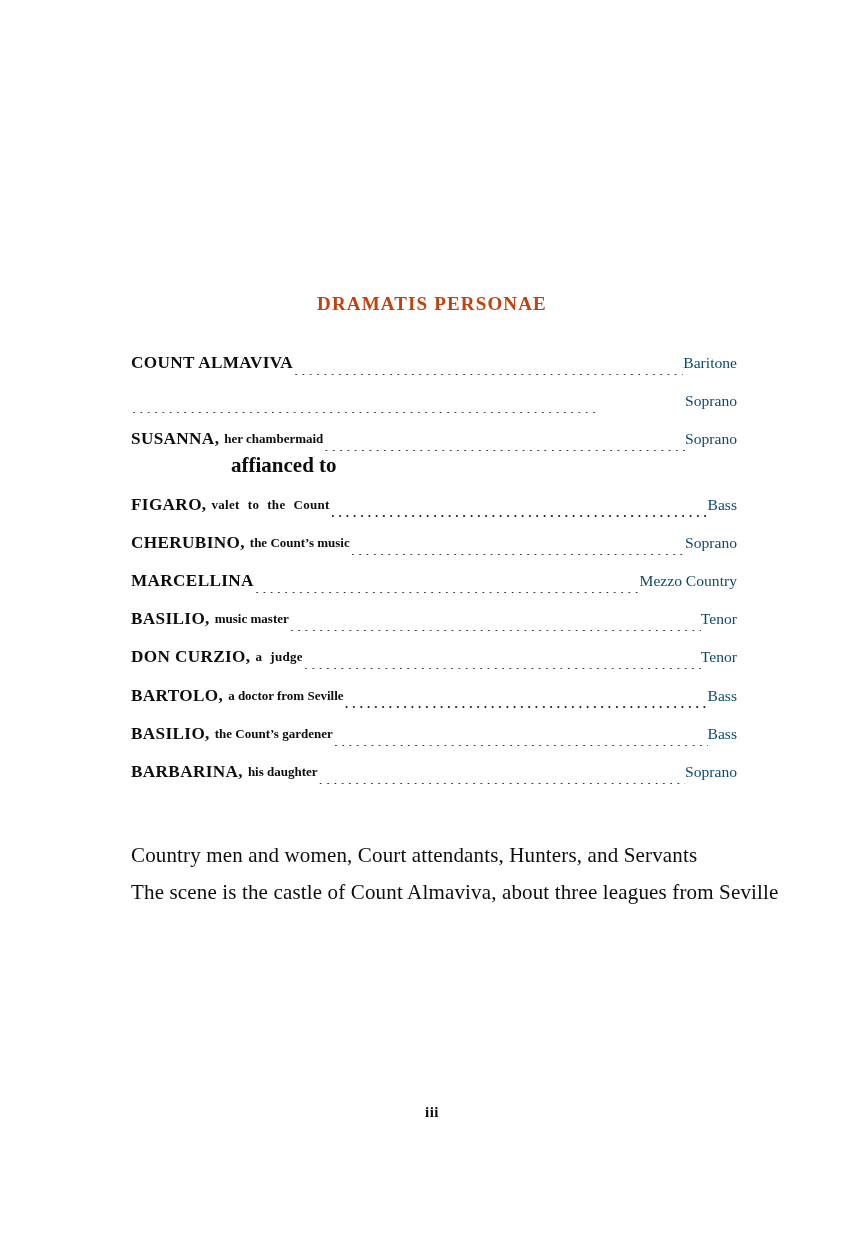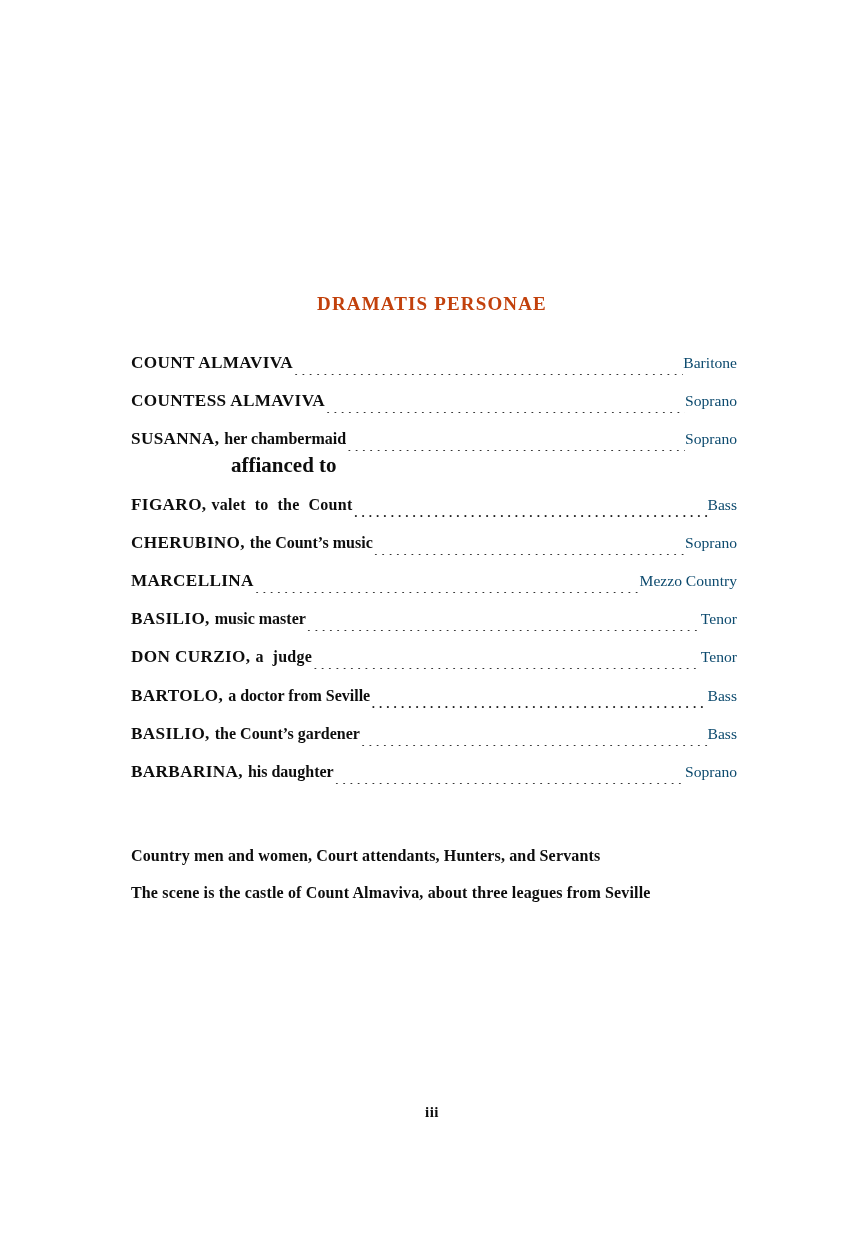--- a/index.html
+++ b/index.html
@@ -48,21 +48,21 @@
     line-height: 25px;
     white-space: nowrap;
   }
   .cast-name {
     font-weight: bold;
     letter-spacing: 0.35px;
     flex: 0 0 auto;
   }
   .cast-desc {
     font-weight: bold;
-    font-size: 16px;
+    font-size: 13px;
     flex: 0 0 auto;
     padding-left: 5px;
   }
   .cast-entry.wide .cast-desc {
     word-spacing: 4.5px;
     letter-spacing: 0.3px;
   }
   .leader {
     flex: 1 1 auto;
     overflow: hidden;
@@ -96,22 +96,22 @@
   }
 
   
   .notes {
     position: absolute;
     left: 131px;
     top: 843px;
     width: 620px;
   }
   .note-line {
-    font-weight: bold;
-    font-size: 16px;
+    font-weight: normal;
+    font-size: 21px;
     line-height: 25px;
     margin-bottom: 12px;
     letter-spacing: 0.15px;
     white-space: nowrap;
   }
 
   
   .folio {
     position: absolute;
     left: 0;
@@ -133,21 +133,20 @@
   <div class="cast">
       <div class="cast-entry">
         <div class="cast-line">
           <span class="cast-name">COUNT ALMAVIVA</span>
           <span class="leader"></span>
           <span class="cast-voice">Baritone</span>
         </div>
       </div>
       <div class="cast-entry">
         <div class="cast-line">
-          <span class="cast-name">COUNTESS ALMAVIVA</span>
           <span class="leader"></span>
           <span class="cast-voice">Soprano</span>
         </div>
       </div>
       <div class="cast-entry">
         <div class="cast-line">
           <span class="cast-name">SUSANNA,</span>
           <span class="cast-desc">her chambermaid</span>
           <span class="leader"></span>
           <span class="cast-voice">Soprano</span>

